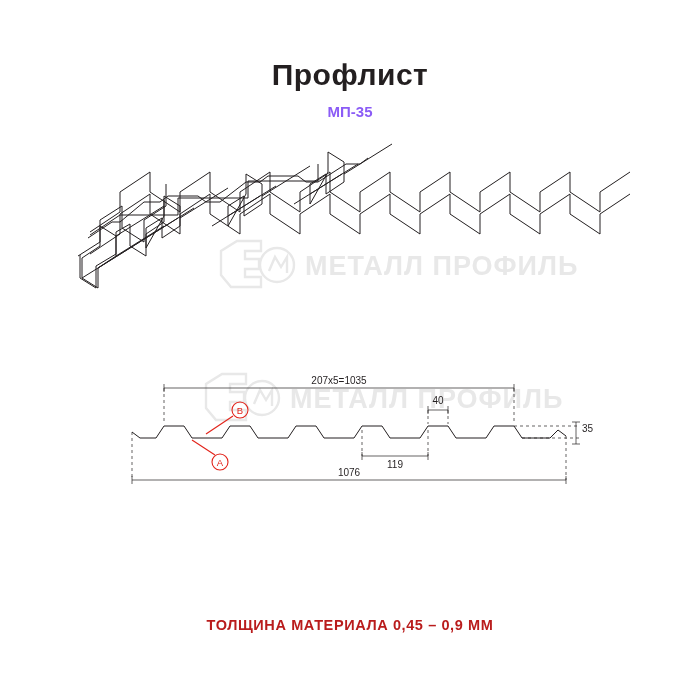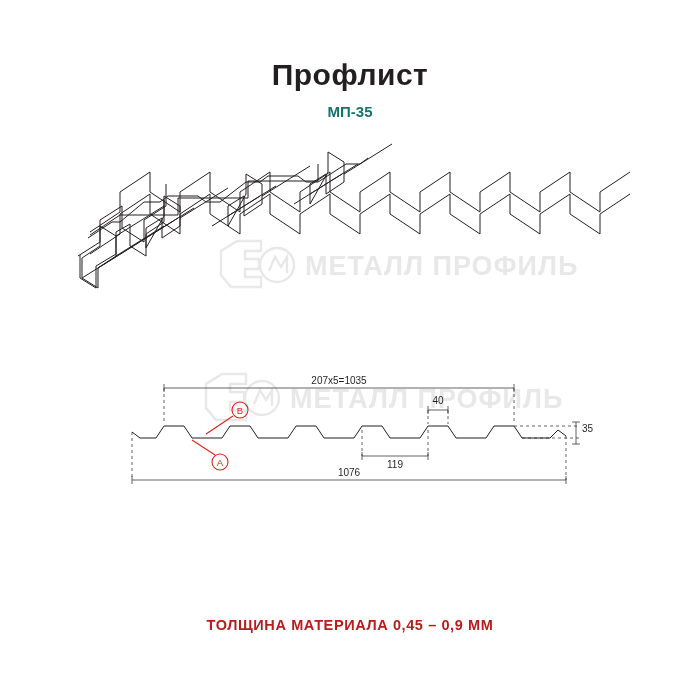--- a/index.html
+++ b/index.html
@@ -33,21 +33,21 @@
     color: #231f20;
   }
   .subtitle {
     position: absolute;
     top: 103px;
     left: 0;
     width: 700px;
     text-align: center;
     font-size: 15px;
     font-weight: bold;
-    color: #0f766e;
+    color: #8b5cf6;
   }
   .iso-wrap {
     position: absolute;
     top: 160px;
     left: 60px;
     width: 590px;
     height: 150px;
   }
   .section-wrap {
     position: absolute;

